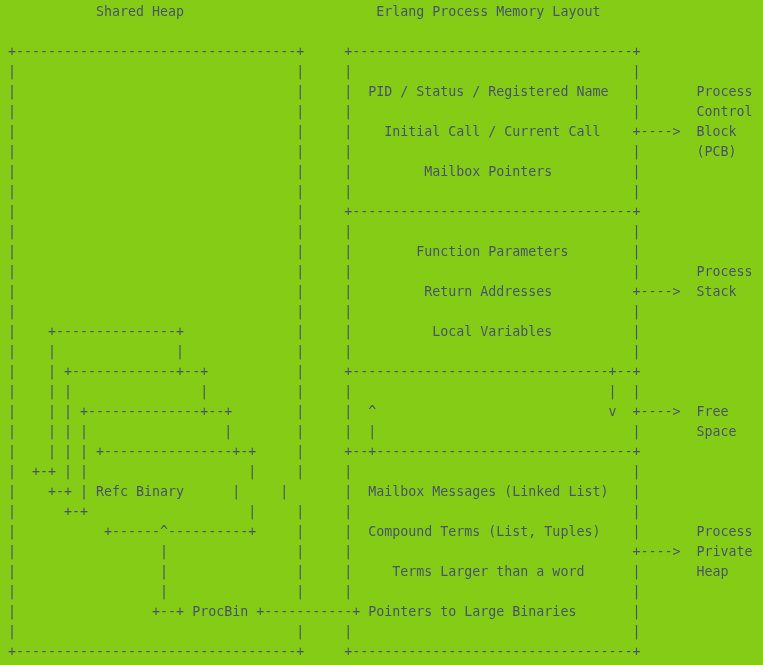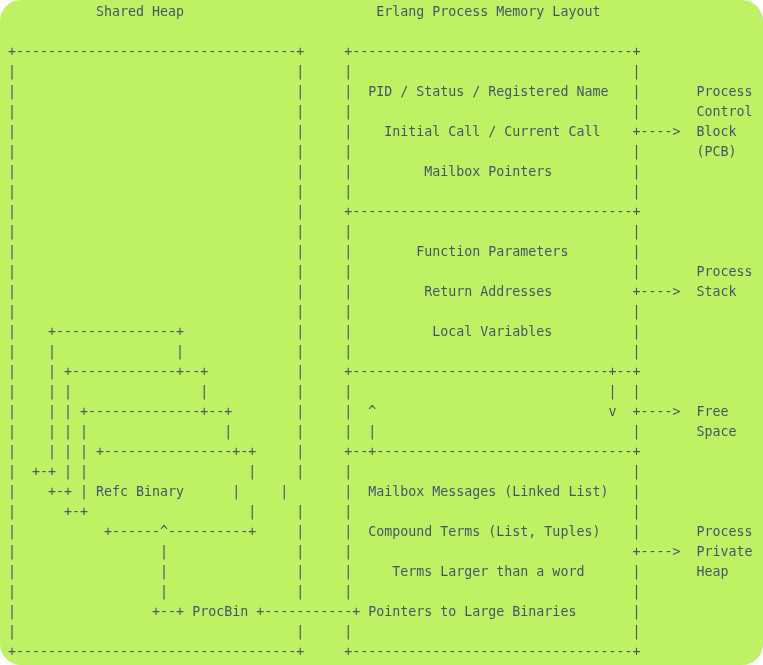--- a/index.html
+++ b/index.html
@@ -1,22 +1,21 @@
 <!DOCTYPE html>
 <html><head>
 <meta charset="utf-8">
 <style>
   html, body { margin: 0; padding: 0; }
   .screen {
     width: 763px;
     height: 665px;
-    background: #bef264;
+    background: #84cc16;
     overflow: hidden;
     position: relative;
-    border-radius: 21px;
   }
   pre.ascii {
     font-family: "DejaVu Sans Mono", "Liberation Mono", monospace;
     font-size: 13.3px;
     line-height: 20px;
     letter-spacing: 0;
     color: #475569;
     margin: 0;
     padding: 2px 0 0 0;
     white-space: pre;

